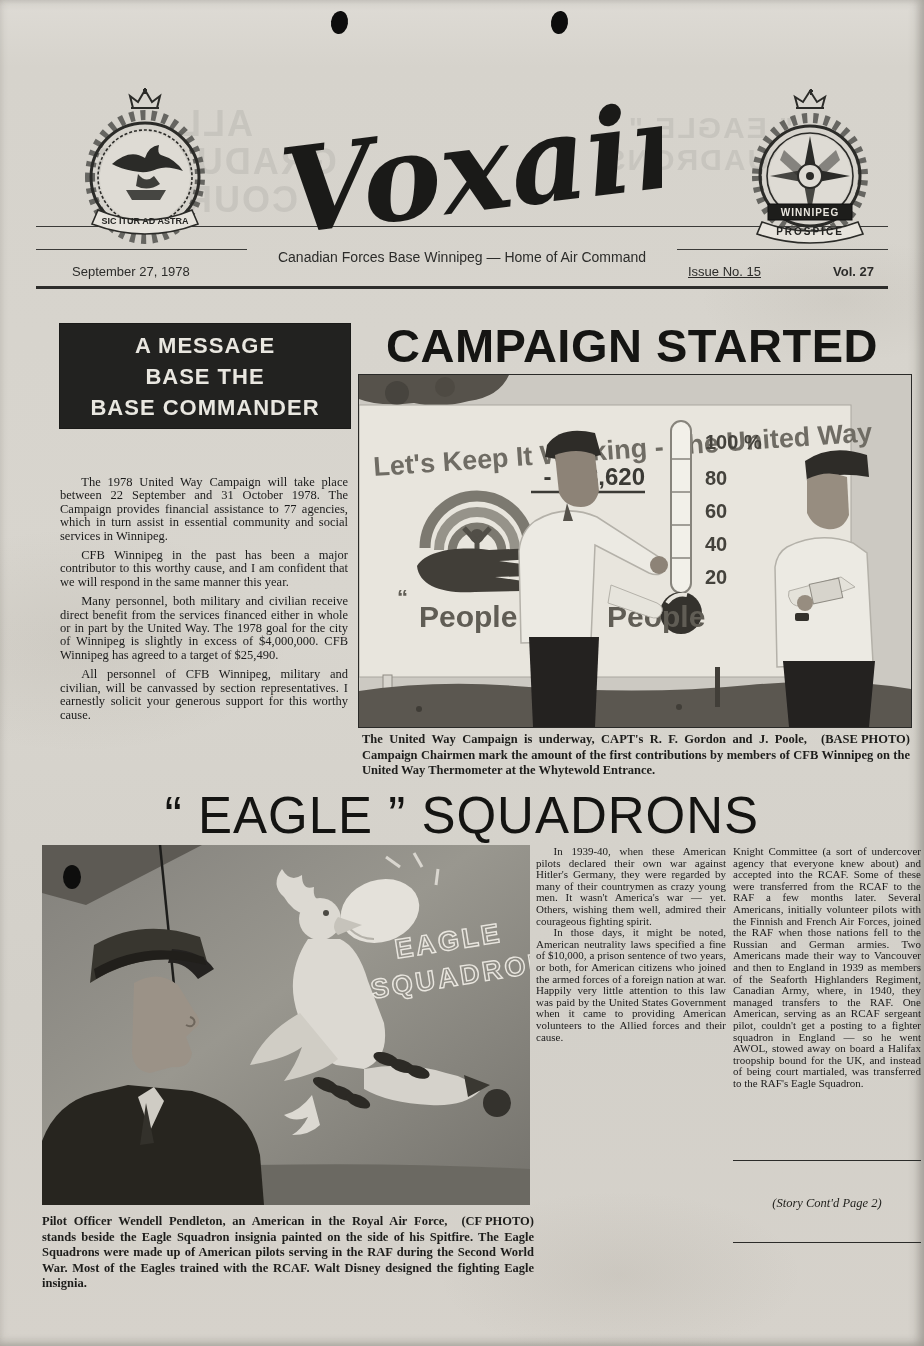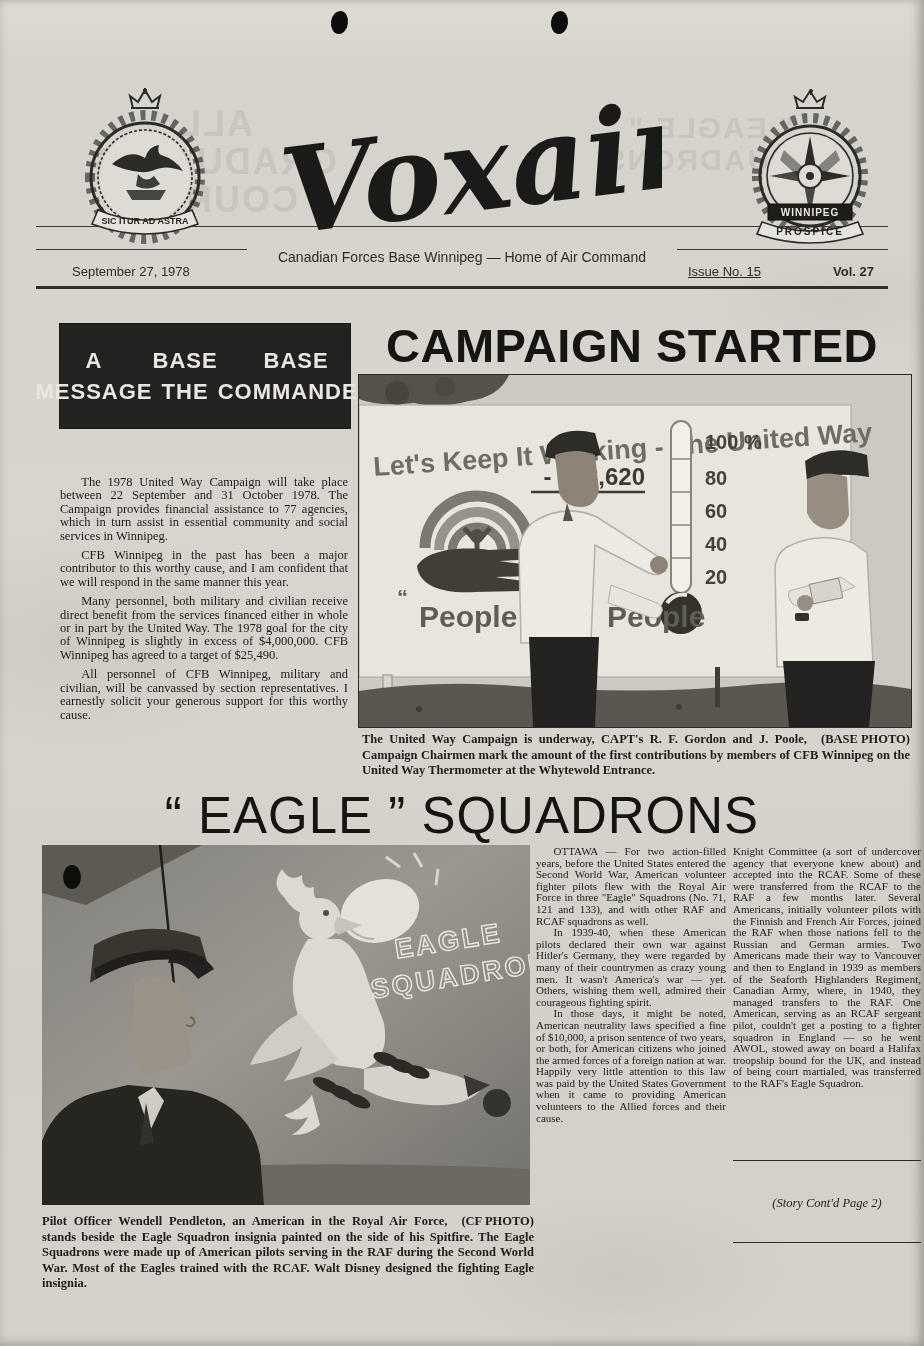--- a/index.html
+++ b/index.html
@@ -24,21 +24,21 @@
   .tagline-row{left:36px;right:36px;top:249px;display:flex;align-items:flex-start;
                font-family:"Liberation Sans",sans-serif;font-size:14px;color:#2c2c2a;gap:21px;}
   .tagline-row .seg{flex:1;border-top:1.6px solid #3a3a38;}
   .tagline-row .txt{padding:0 10px;white-space:nowrap;}
   .date-row{left:36px;right:36px;top:264px;height:20px;
             font-family:"Liberation Sans",sans-serif;font-size:13px;color:#2c2c2a;}
   .thick-rule{left:36px;right:36px;top:286px;border-top:3px solid #2d2d2b;}
   .voxair{font-family:"DejaVu Serif",serif;font-style:italic;font-weight:bold;color:#191917;}
   
   .msgbox{left:60px;top:324px;width:290px;height:104px;background:#222220;
-          display:flex;flex-direction:row;justify-content:center;align-items:center;
+          display:flex;flex-direction:column;justify-content:center;align-items:center;
           font-family:"Liberation Sans",sans-serif;font-weight:bold;color:#e9e7e0;
           font-size:22px;line-height:31px;letter-spacing:1px;text-align:center;
           box-shadow:0 0 0 1px #1a1a18;}
   .msgbody{left:60px;top:440px;width:288px;text-align:justify;margin-top:36px;}
   .msgbody p{margin:0 0 6px 0;font-size:12.5px;line-height:13.4px;text-indent:1.7em;}
   
   .camp-head{left:352px;top:318px;width:560px;text-align:center;
              font-family:"Liberation Sans",sans-serif;font-weight:bold;font-size:47px;
              letter-spacing:.5px;color:#151513;white-space:nowrap;}
   .photo-frame{border:1px solid #2a2a28;background:#c9c6bf;}
@@ -307,21 +307,20 @@
       </g>
     </svg>
   </div>
 
   <div class="abs caption" style="left:42px;top:1214px;width:492px;">
     <span class="credit">(CF PHOTO)</span>
     <span>Pilot Officer Wendell Pendleton, an American in the Royal Air Force, stands beside the Eagle Squadron insignia painted on the side of his Spitfire. The Eagle Squadrons were made up of American pilots serving in the RAF during the Second World War. Most of the Eagles trained with the RCAF. Walt Disney designed the fighting Eagle insignia.</span>
   </div>
 
   <div class="abs bodycol" style="left:536px;top:846px;width:190px;">
-    <p class="spaced-first">OTTAWA — For two action-filled years, before the United States entered the Second World War, American volunteer fighter pilots flew with the Royal Air Force in three "Eagle" Squadrons (No. 71, 121 and 133), and with other RAF and RCAF squadrons as well.</p>
     <p>In 1939-40, when these American pilots declared their own war against Hitler's Germany, they were regarded by many of their countrymen as crazy young men. It wasn't America's war — yet. Others, wishing them well, admired their courageous fighting spirit.</p>
     <p>In those days, it might be noted, American neutrality laws specified a fine of $10,000, a prison sentence of two years, or both, for American citizens who joined the armed forces of a foreign nation at war. Happily very little attention to this law was paid by the United States Government when it came to providing American volunteers to the Allied forces and their cause.</p>
   </div>
 
   <div class="abs bodycol" style="left:733px;top:846px;width:188px;">
     <p class="noindent">Knight Committee (a sort of undercover agency that everyone knew about) and accepted into the RCAF. Some of these were transferred from the RCAF to the RAF a few months later. Several Americans, initially volunteer pilots with the Finnish and French Air Forces, joined the RAF when those nations fell to the Russian and German armies. Two Americans made their way to Vancouver and then to England in 1939 as members of the Seaforth Highlanders Regiment, Canadian Army, where, in 1940, they managed transfers to the RAF. One American, serving as an RCAF sergeant pilot, couldn't get a posting to a fighter squadron in England — so he went AWOL, stowed away on board a Halifax troopship bound for the UK, and instead of being court martialed, was transferred to the RAF's Eagle Squadron.</p>
   </div>
 
   <div class="abs contrule" style="left:733px;top:1160px;width:188px;"></div>
   <div class="abs contd" style="left:733px;top:1196px;width:188px;">(Story Cont'd Page 2)</div>

